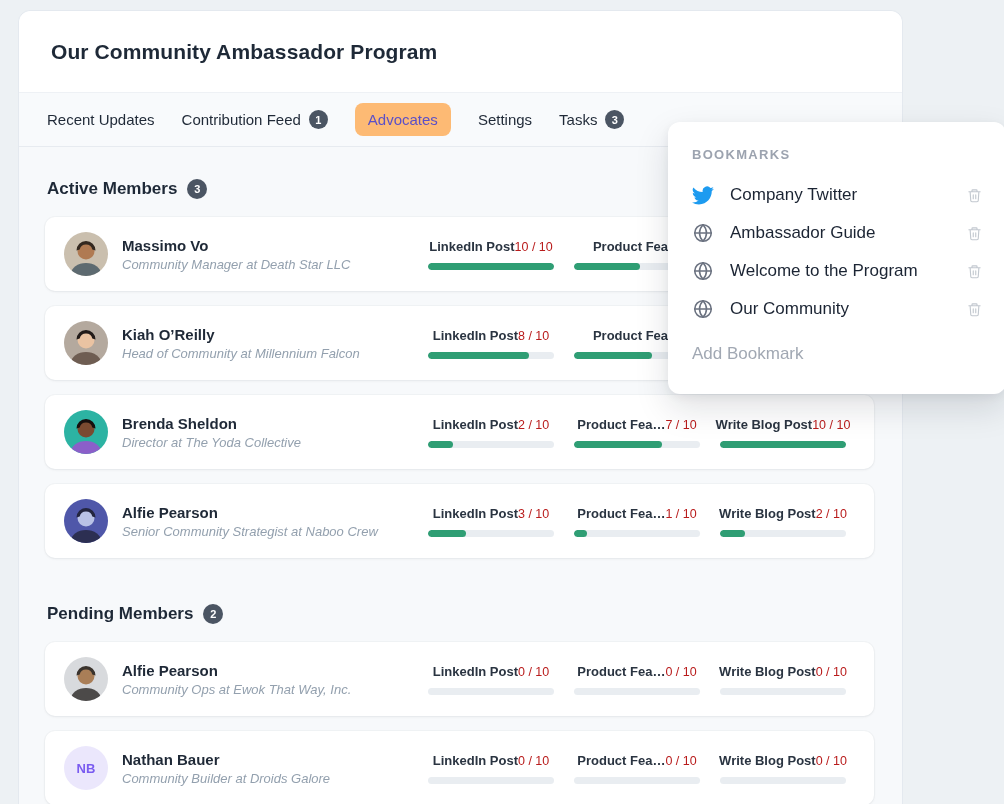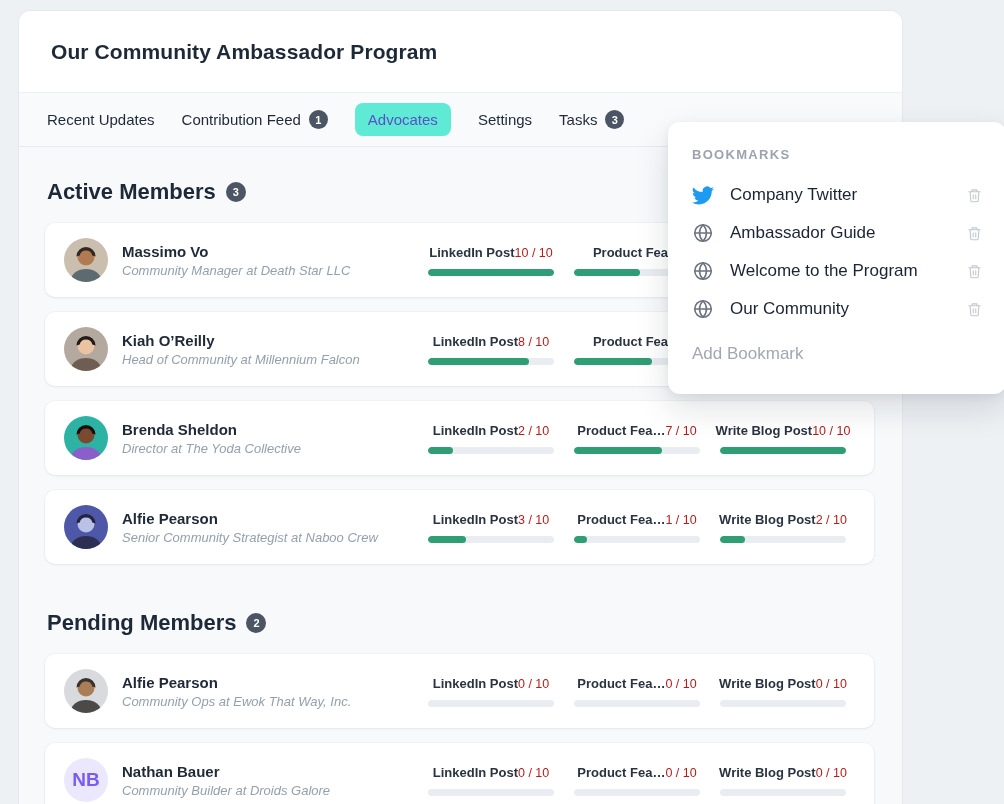--- a/index.html
+++ b/index.html
@@ -22,46 +22,46 @@
   .page-title { font-size:21px; font-weight:700; color:#1e2937; letter-spacing:.1px; }
   .tabbar {
     height:54px; background:#f8fafc; border-bottom:1px solid #e7ebf0;
     display:flex; align-items:center; gap:27px; padding:0 28px;
   }
   .tab {
     display:inline-flex; align-items:center; gap:8px; background:none; border:none;
     font-family:inherit; font-size:15px; font-weight:500; color:#1f2937;
     padding:8px 0; cursor:pointer; border-radius:8px; white-space:nowrap;
   }
-  .tab.active { background:#5eead4; color:#5b50c7; padding:8px 13px; }
+  .tab.active { background:#fdba74; color:#5b50c7; padding:8px 13px; }
   .count-badge {
     display:inline-flex; align-items:center; justify-content:center;
     width:19px; height:19px; border-radius:50%; background:#4b5563; color:#fff;
     font-size:11px; font-weight:600;
   }
   .content { padding:32px 28px 0 26px; }
   .sec-head { display:flex; align-items:center; gap:10px; padding-left:2px; margin-bottom:18px; }
   .sec-head.pending { margin-top:46px; }
-  .sec-title { font-size:22px; font-weight:700; color:#1e2937; }
+  .sec-title { font-size:17px; font-weight:700; color:#1e2937; }
   .sec-badge {
     display:inline-flex; align-items:center; justify-content:center;
     width:20px; height:20px; border-radius:50%; background:#4b5563; color:#fff;
     font-size:11px; font-weight:600;
   }
   .card {
     display:flex; align-items:center; height:74px; background:#fff; border-radius:10px;
     margin-bottom:15px; padding:0 26px 0 19px;
     box-shadow:0 1px 3px rgba(15,23,42,.06), 0 0 0 1px rgba(15,23,42,.025);
     cursor:pointer;
   }
   .avatar {
     width:44px; height:44px; border-radius:50%; overflow:hidden; flex:0 0 44px;
     display:flex; align-items:center; justify-content:center;
   }
-  .avatar.initials { font-size:19px; font-weight:700; }
+  .avatar.initials { font-size:13px; font-weight:700; }
   .who { margin-left:14px; min-width:0; }
   .member-name { font-size:15px; font-weight:700; color:#1f2937; }
   .member-role { font-size:13px; color:#93a0ae; margin-top:3px;font-style:italic; }
   .metrics { margin-left:auto; display:flex; gap:20px; width:420px; flex:0 0 420px; }
   .metric { width:126px; flex:0 0 126px; }
   .m-top { display:flex; justify-content:center; align-items:baseline; margin-bottom:9px; }
   .m-label { font-size:13px; font-weight:600; color:#2a3441; white-space:nowrap; }
   .m-value { font-size:12.5px; color:#b91c1c; white-space:nowrap; }
   .m-bar { height:7px; background:#e9edf1; border-radius:4px; overflow:hidden; }
   .m-fill { height:100%; background:#2f9e74; border-radius:4px; }

